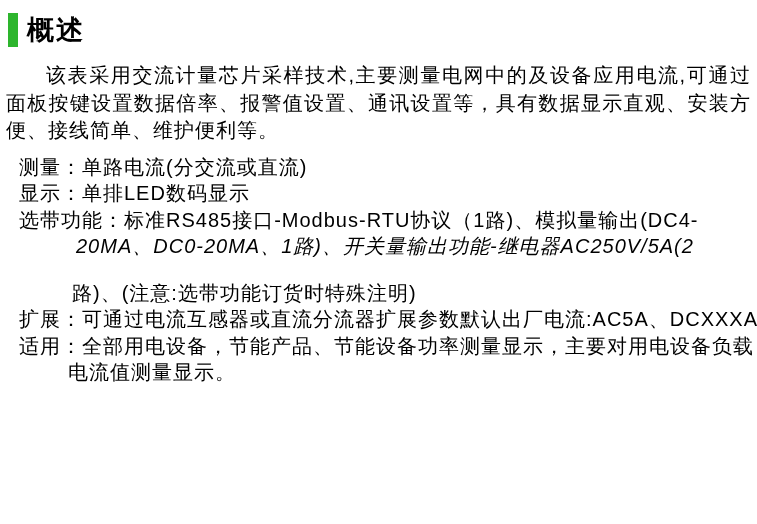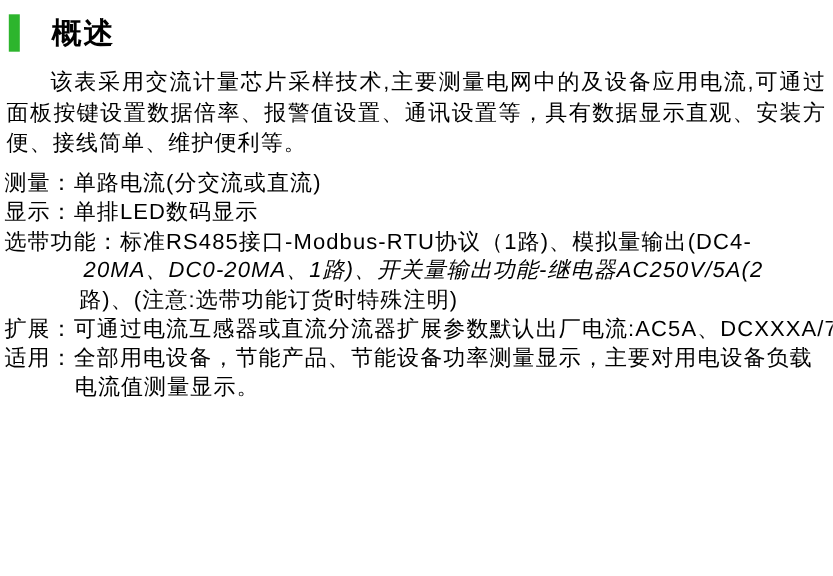--- a/index.html
+++ b/index.html
@@ -18,21 +18,20 @@
   .section-heading {
     display: flex;
     align-items: center;
     margin: 0;
     padding-left: 8px;
     height: 36px;
     font-size: 27px;
     font-weight: bold;
     letter-spacing: 2px;
     color: #000000;
-    gap: 20px;
   }
   .accent-bar {
     display: inline-block;
     width: 10px;
     height: 34px;
     background: #2db52d;
     margin-right: 9px;
     flex: 0 0 auto;
   }
   .overview-section .section-heading { margin-top: 12px; }
@@ -43,28 +42,28 @@
     font-size: 20px;
     line-height: 27.5px;
     letter-spacing: 1px;
     text-indent: 2em;
     text-align: justify;
   }
   .para-block { margin-top: 14px; }
   .feature-lines { margin-top: 9px; }
   .feature-line {
     margin: 0;
-    padding-left: 4px;
+    padding-left: 19px;
     font-size: 20px;
     line-height: 26.5px;
     letter-spacing: 1px;
     white-space: nowrap;
   }
   .feature-line.ind-a { padding-left: 76px; font-style: italic; }
-  .feature-line.ind-b { padding-left: 72px; }
+  .feature-line.ind-b { padding-left: 72px; margin-top: 20px; }
   .feature-line.ind-c { padding-left: 68px; }
 </style>
 </head>
 <body>
 
 <div class="page">
 
   <section class="overview-section">
     <h1 class="section-heading">
       <span class="accent-bar"></span>

